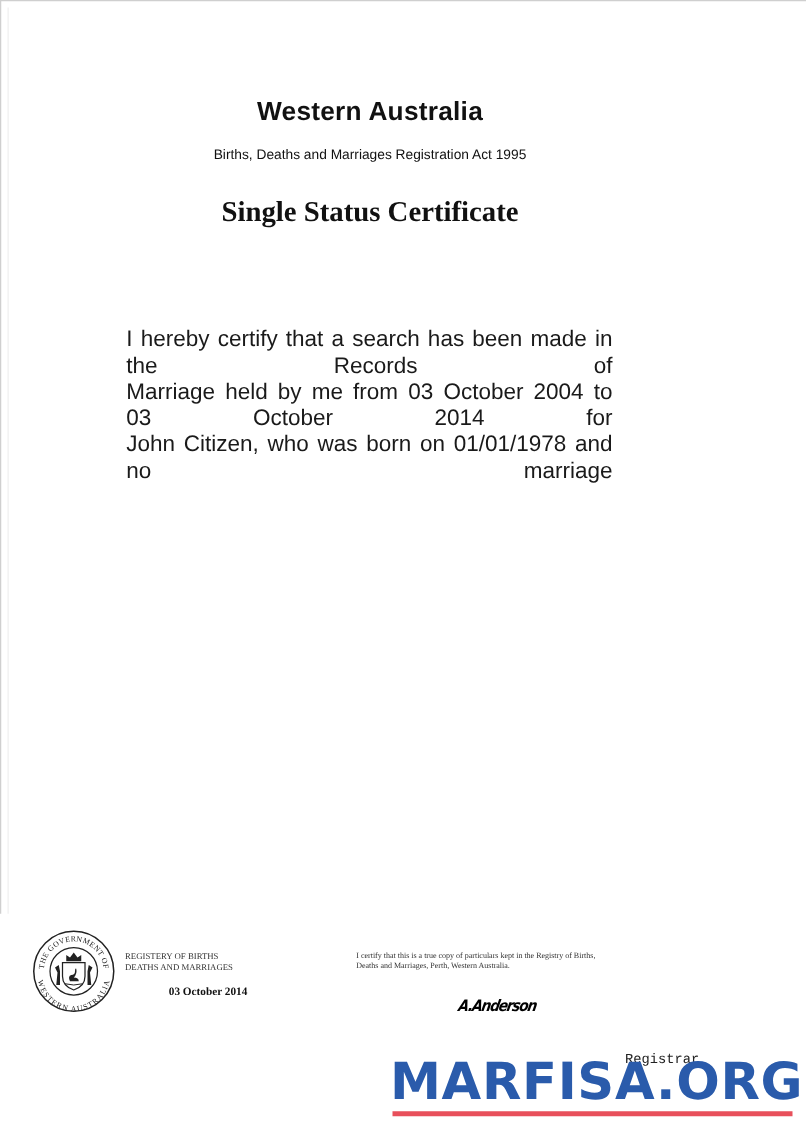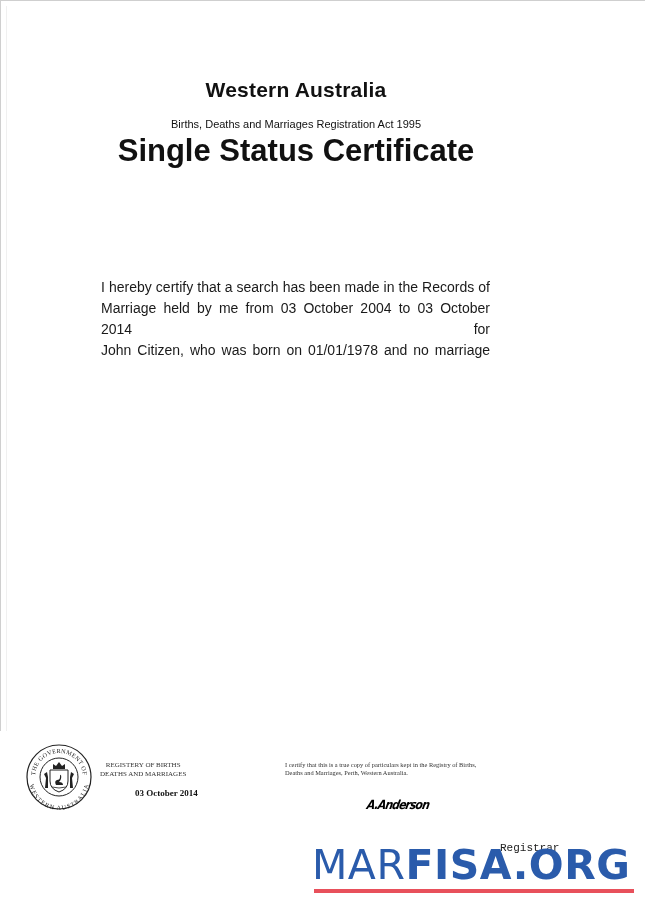--- a/index.html
+++ b/index.html
@@ -39,30 +39,31 @@
       top: 77px;
       font-size: 21px;
       font-weight: bold;
       letter-spacing: 0.2px;
     }
     .act-subtitle {
       top: 117px;
       font-size: 11px;
     }
     .cert-title {
-      top: 132px;
-      font-size: 31px;
-      font-weight: bold;
+      top: 156px;
+      font-size: 23px;
+      font-weight: bold;
+      font-family: Liberation Serif, serif;
     }
     .body-text {
       position: absolute;
       left: 100px;
-      top: 276px;
+      top: 260px;
       width: 389px;
-      font-size: 14px;
+      font-size: 18px;
       line-height: 21px;
       text-align: justify;
       text-align-last: justify;
       color: #1a1a1a;
     }
     .body-text .line {
       display: block;
       text-align: justify;
       text-align-last: justify;
     }
@@ -84,21 +85,20 @@
     }
     .registry-name {
       position: absolute;
       left: 99px;
       top: 760px;
       font-family: "Liberation Serif", serif;
       font-size: 7px;
       line-height: 9px;
       color: #333;
       text-transform: uppercase;
-      text-align: center;
     }
     .issue-date {
       position: absolute;
       left: 99px;
       top: 787px;
       font-family: "Liberation Serif", serif;
       font-size: 9px;
       font-weight: bold;
       color: #111;
       margin-left: 35px;
@@ -141,21 +141,21 @@
       height: 50px;
     }
     .watermark-text {
       font-family: "DejaVu Sans", sans-serif;
       font-size: 41px;
       line-height: 42px;
       color: #2a5bab;
       letter-spacing: 0.5px;
       white-space: nowrap;
     }
-    .watermark-text .light { font-weight: normal; margin-top: 17px; }
+    .watermark-text .light { font-weight: bold; margin-top: 17px; }
     .watermark-text .bold { font-weight: bold; }
     .watermark-underline {
       position: absolute;
       left: 2px;
       top: 45px;
       width: 320px;
       height: 4px;
       background: #e8505b;
     }
   </style>

